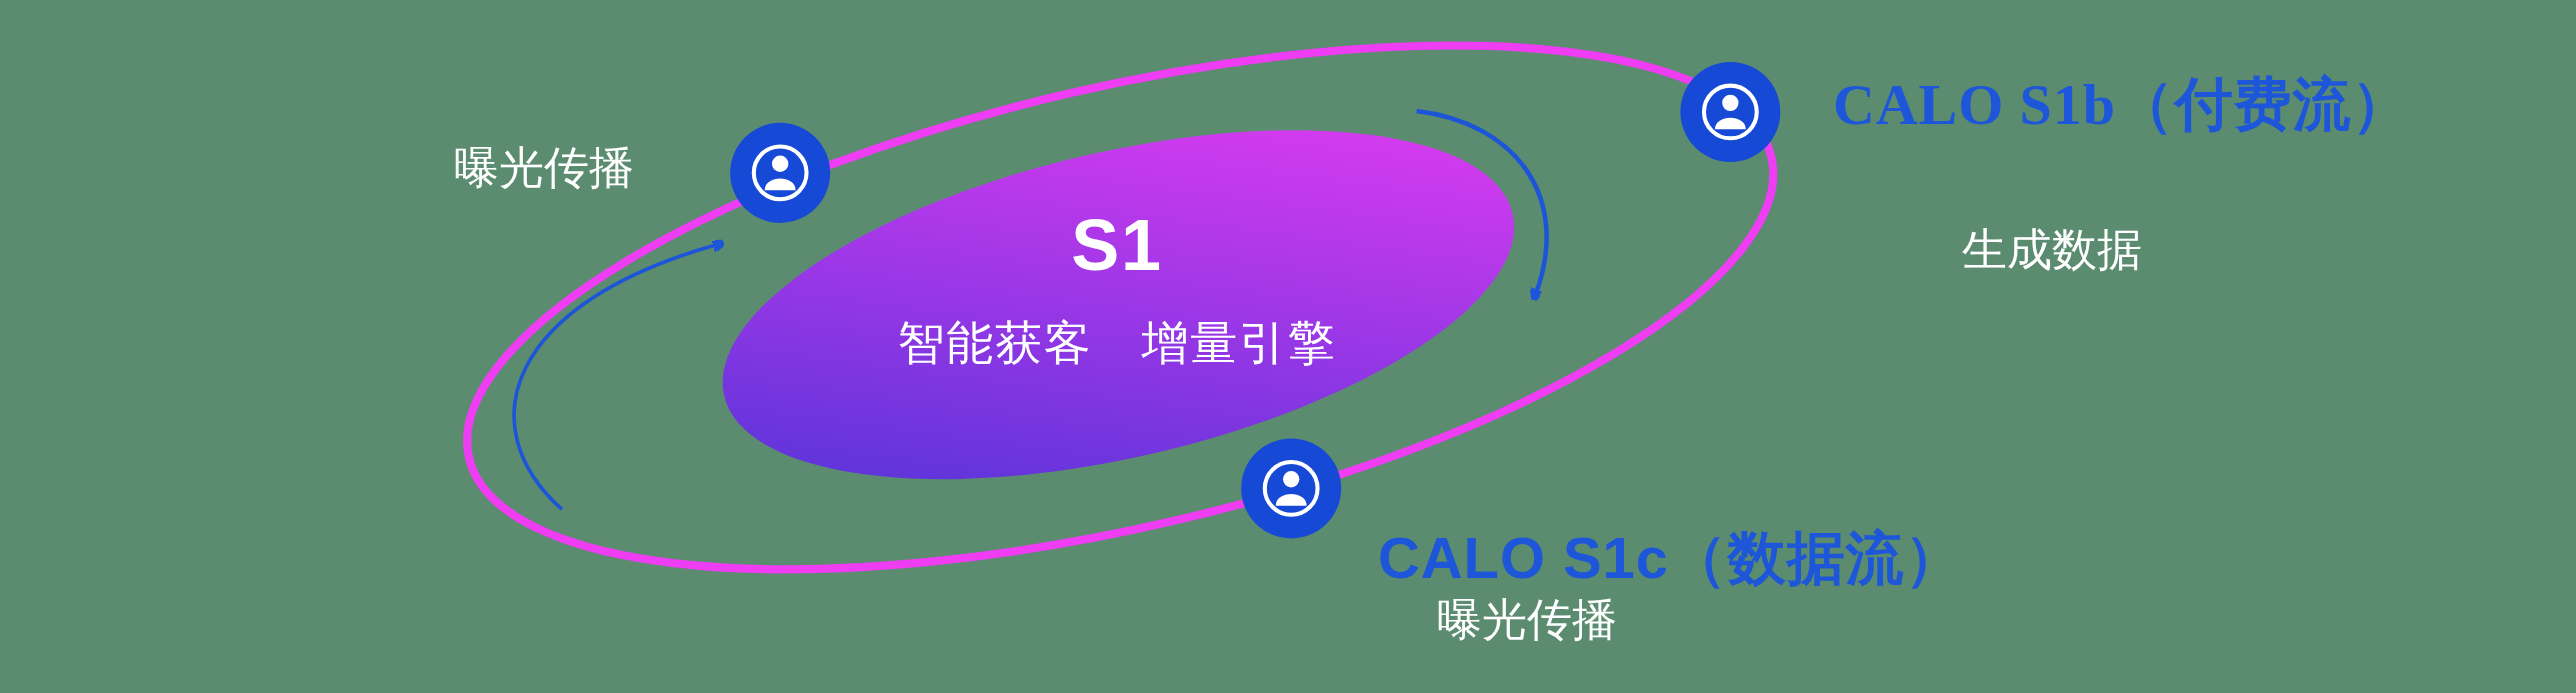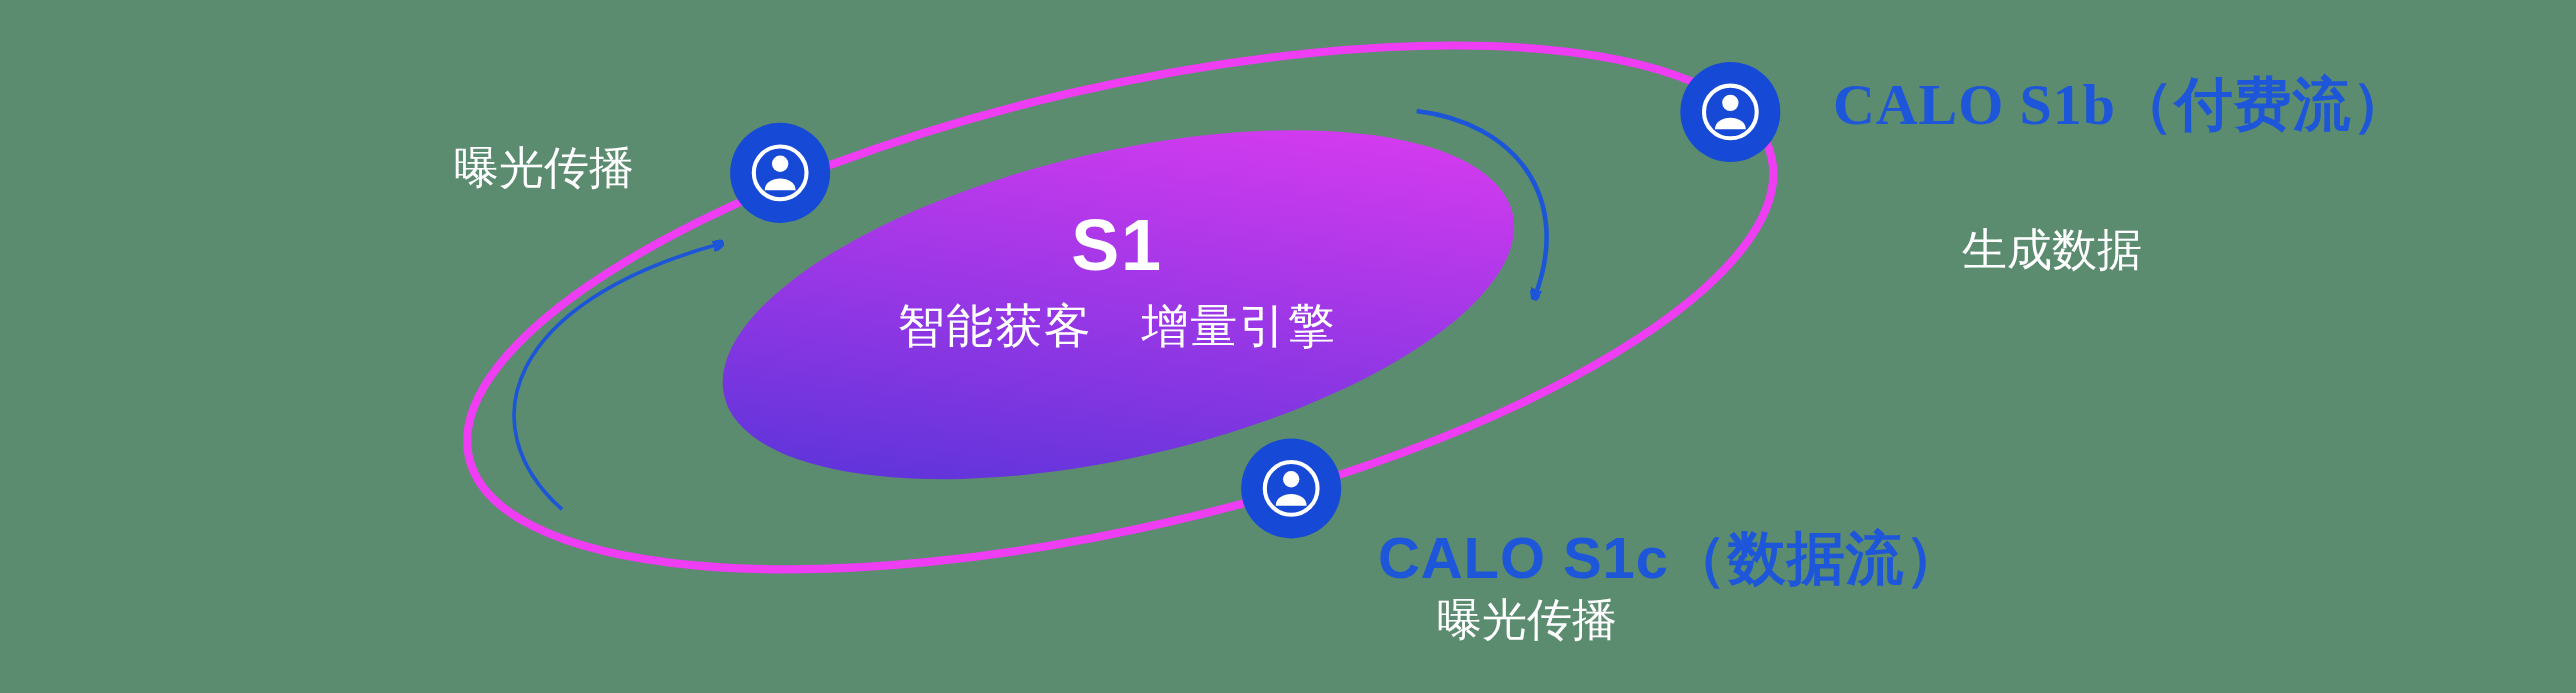--- a/index.html
+++ b/index.html
@@ -42,21 +42,21 @@
     color:var(--text-white);
   }
   .center-title{
     font-size:72px;
     font-weight:600;
     letter-spacing:1.8px;
   }
   .center-sub{
     font-size:47px;
     font-weight:500;
-    margin-top:9px;
+    margin-top:26px;
     letter-spacing:1.8px;
   }
   .orbit{fill:none;stroke:var(--orbit-pink);stroke-width:9;}
   .core{fill:url(#coreGradient);}
   .arrow{fill:none;stroke:var(--arrow-blue);}
   .arrow-right{stroke-width:5;}
   .arrow-left{stroke-width:4;}
   .arrow-head{fill:var(--arrow-blue);}
   .node-circle{fill:var(--node-blue);}
   .icon-ring{fill:none;stroke:#fff;stroke-width:4.5;}

